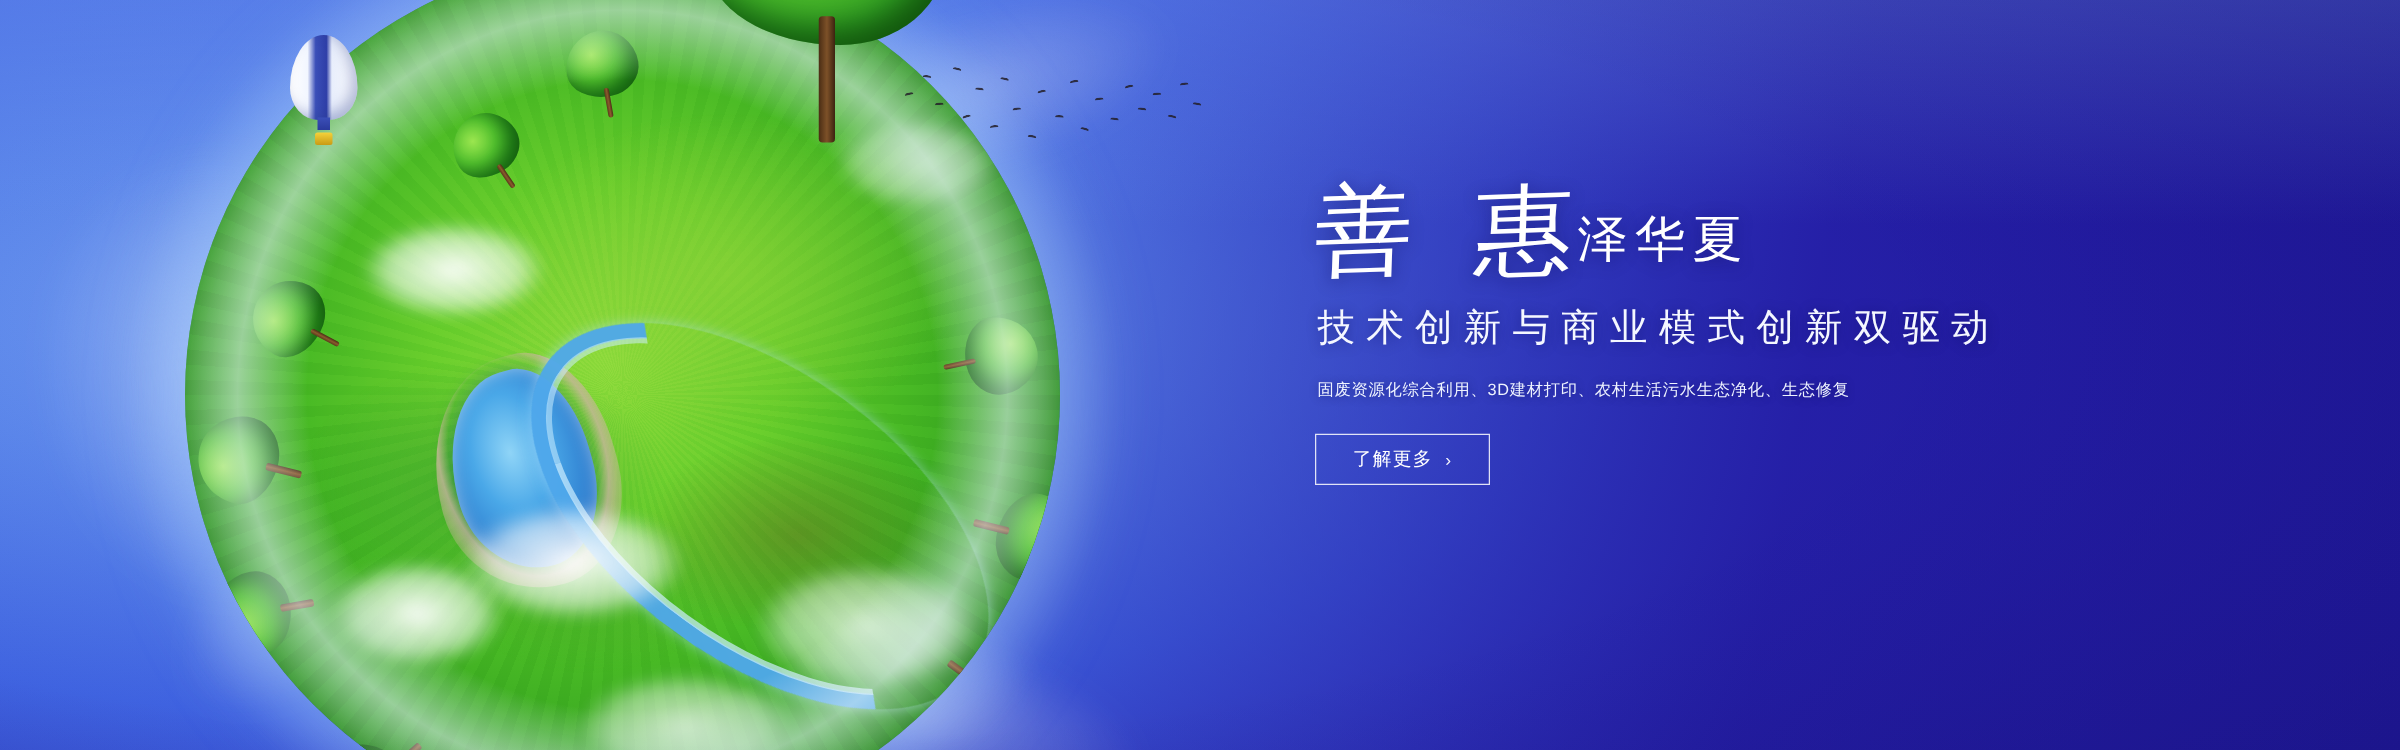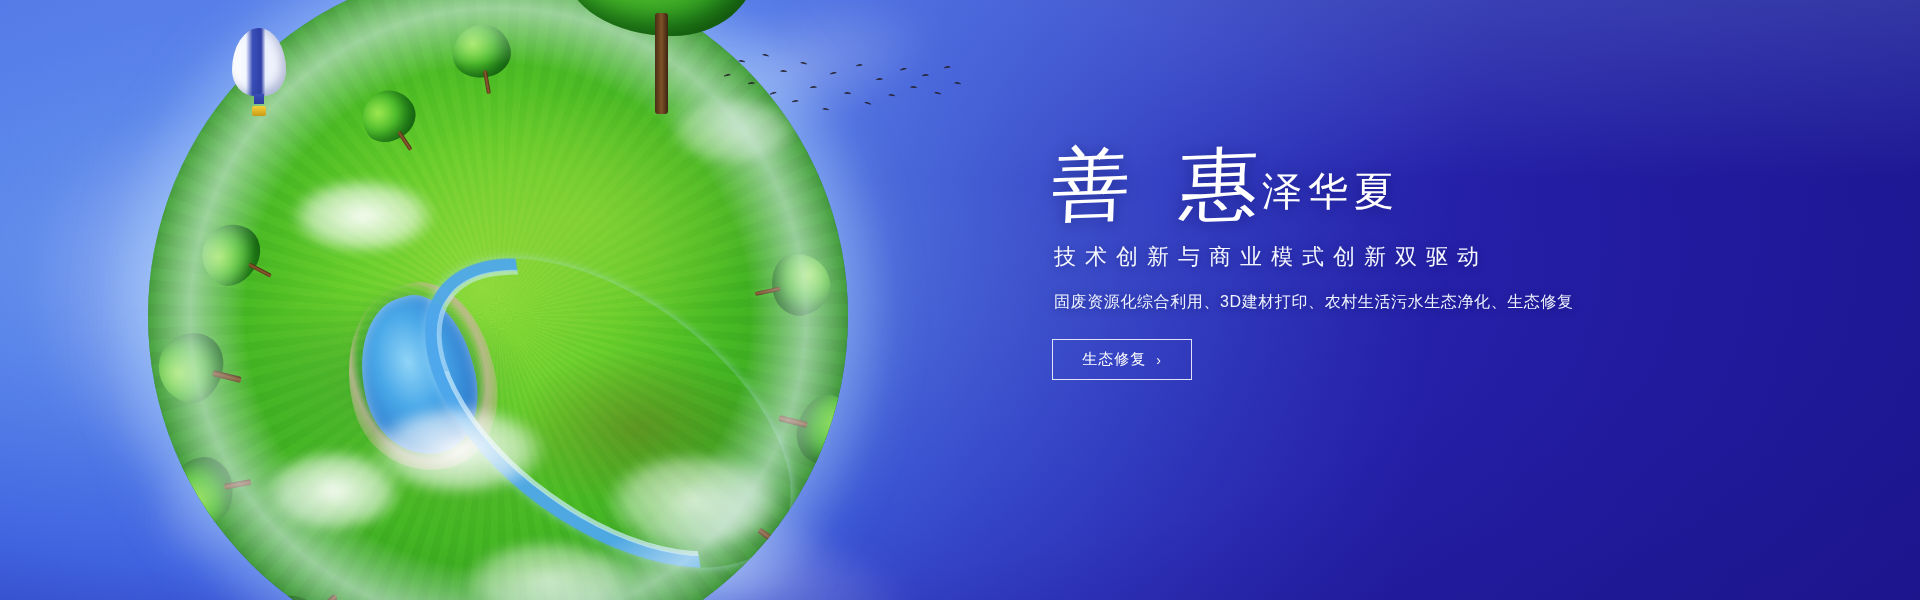--- a/index.html
+++ b/index.html
@@ -206,29 +206,29 @@
   .small-chars{
     font-family:"Liberation Serif","DejaVu Serif",serif;
     font-size:40px;line-height:1;font-weight:400;
     letter-spacing:6px;
     position:relative;top:-8px;
   }
   .headline-gap{display:inline-block;width:46px;}
 
   .subhead{
     margin:22px 0 0 2px;
-    font-size:22px;
+    font-size:30px;
     letter-spacing:9px;
     font-weight:400;
     color:#f4f7ff;
     text-shadow:0 1px 10px rgba(10,10,80,.45);
   }
   .tagline{
     margin:20px 0 0 2px;
-    font-size:16px;
+    font-size:13px;
     letter-spacing:.6px;
     color:#eef3ff;
     text-shadow:0 1px 8px rgba(10,10,80,.45);
   }
   .cta{
     margin-top:26px;
     display:inline-flex;align-items:center;justify-content:center;gap:10px;
     width:140px;height:41px;
     border:1px solid rgba(255,255,255,.85);
     background:transparent;
@@ -365,18 +365,18 @@
       <span class="headline-gap"></span>
       <span class="big-char">惠</span>
       <span class="small-chars">泽华夏</span>
     </div>
 
     <div class="subhead">技术创新与商业模式创新双驱动</div>
 
     <div class="tagline">固废资源化综合利用、3D建材打印、农村生活污水生态净化、生态修复</div>
 
     <a href="#" class="cta">
-      <span>生态修复</span>
+      <span>了解更多</span>
       <span class="chev">›</span>
     </a>
 
   </div>
 </div>
 
 </body></html>

